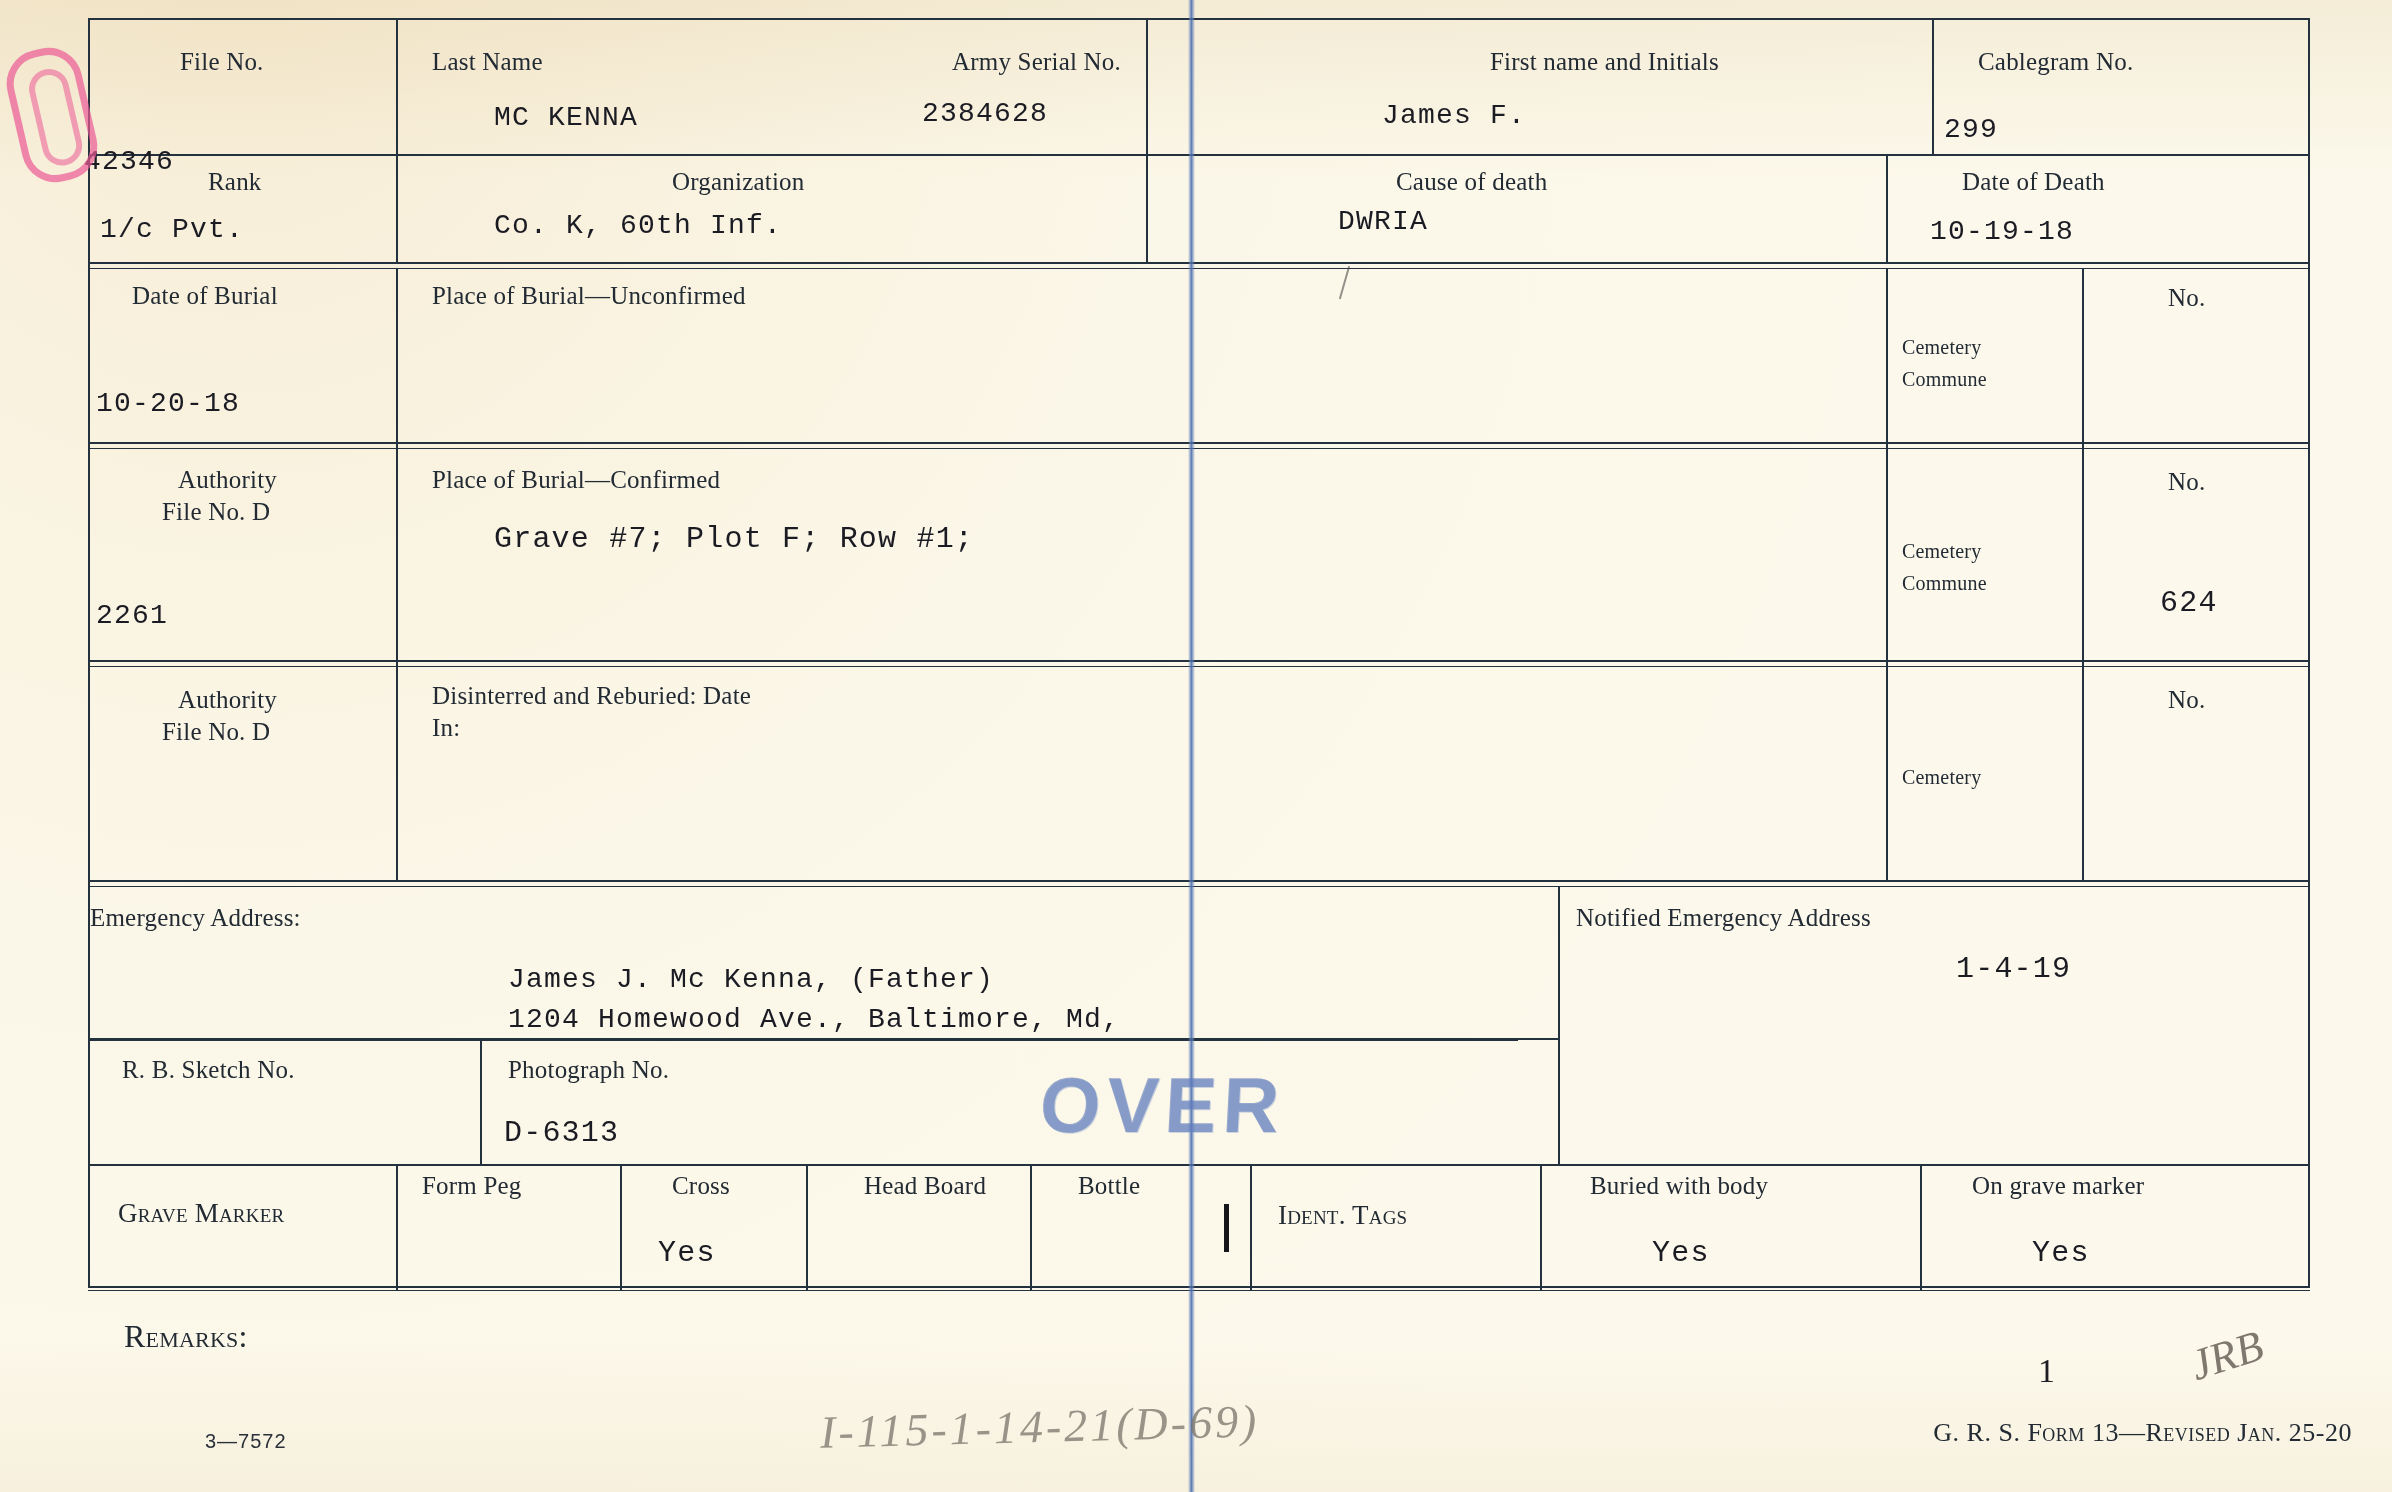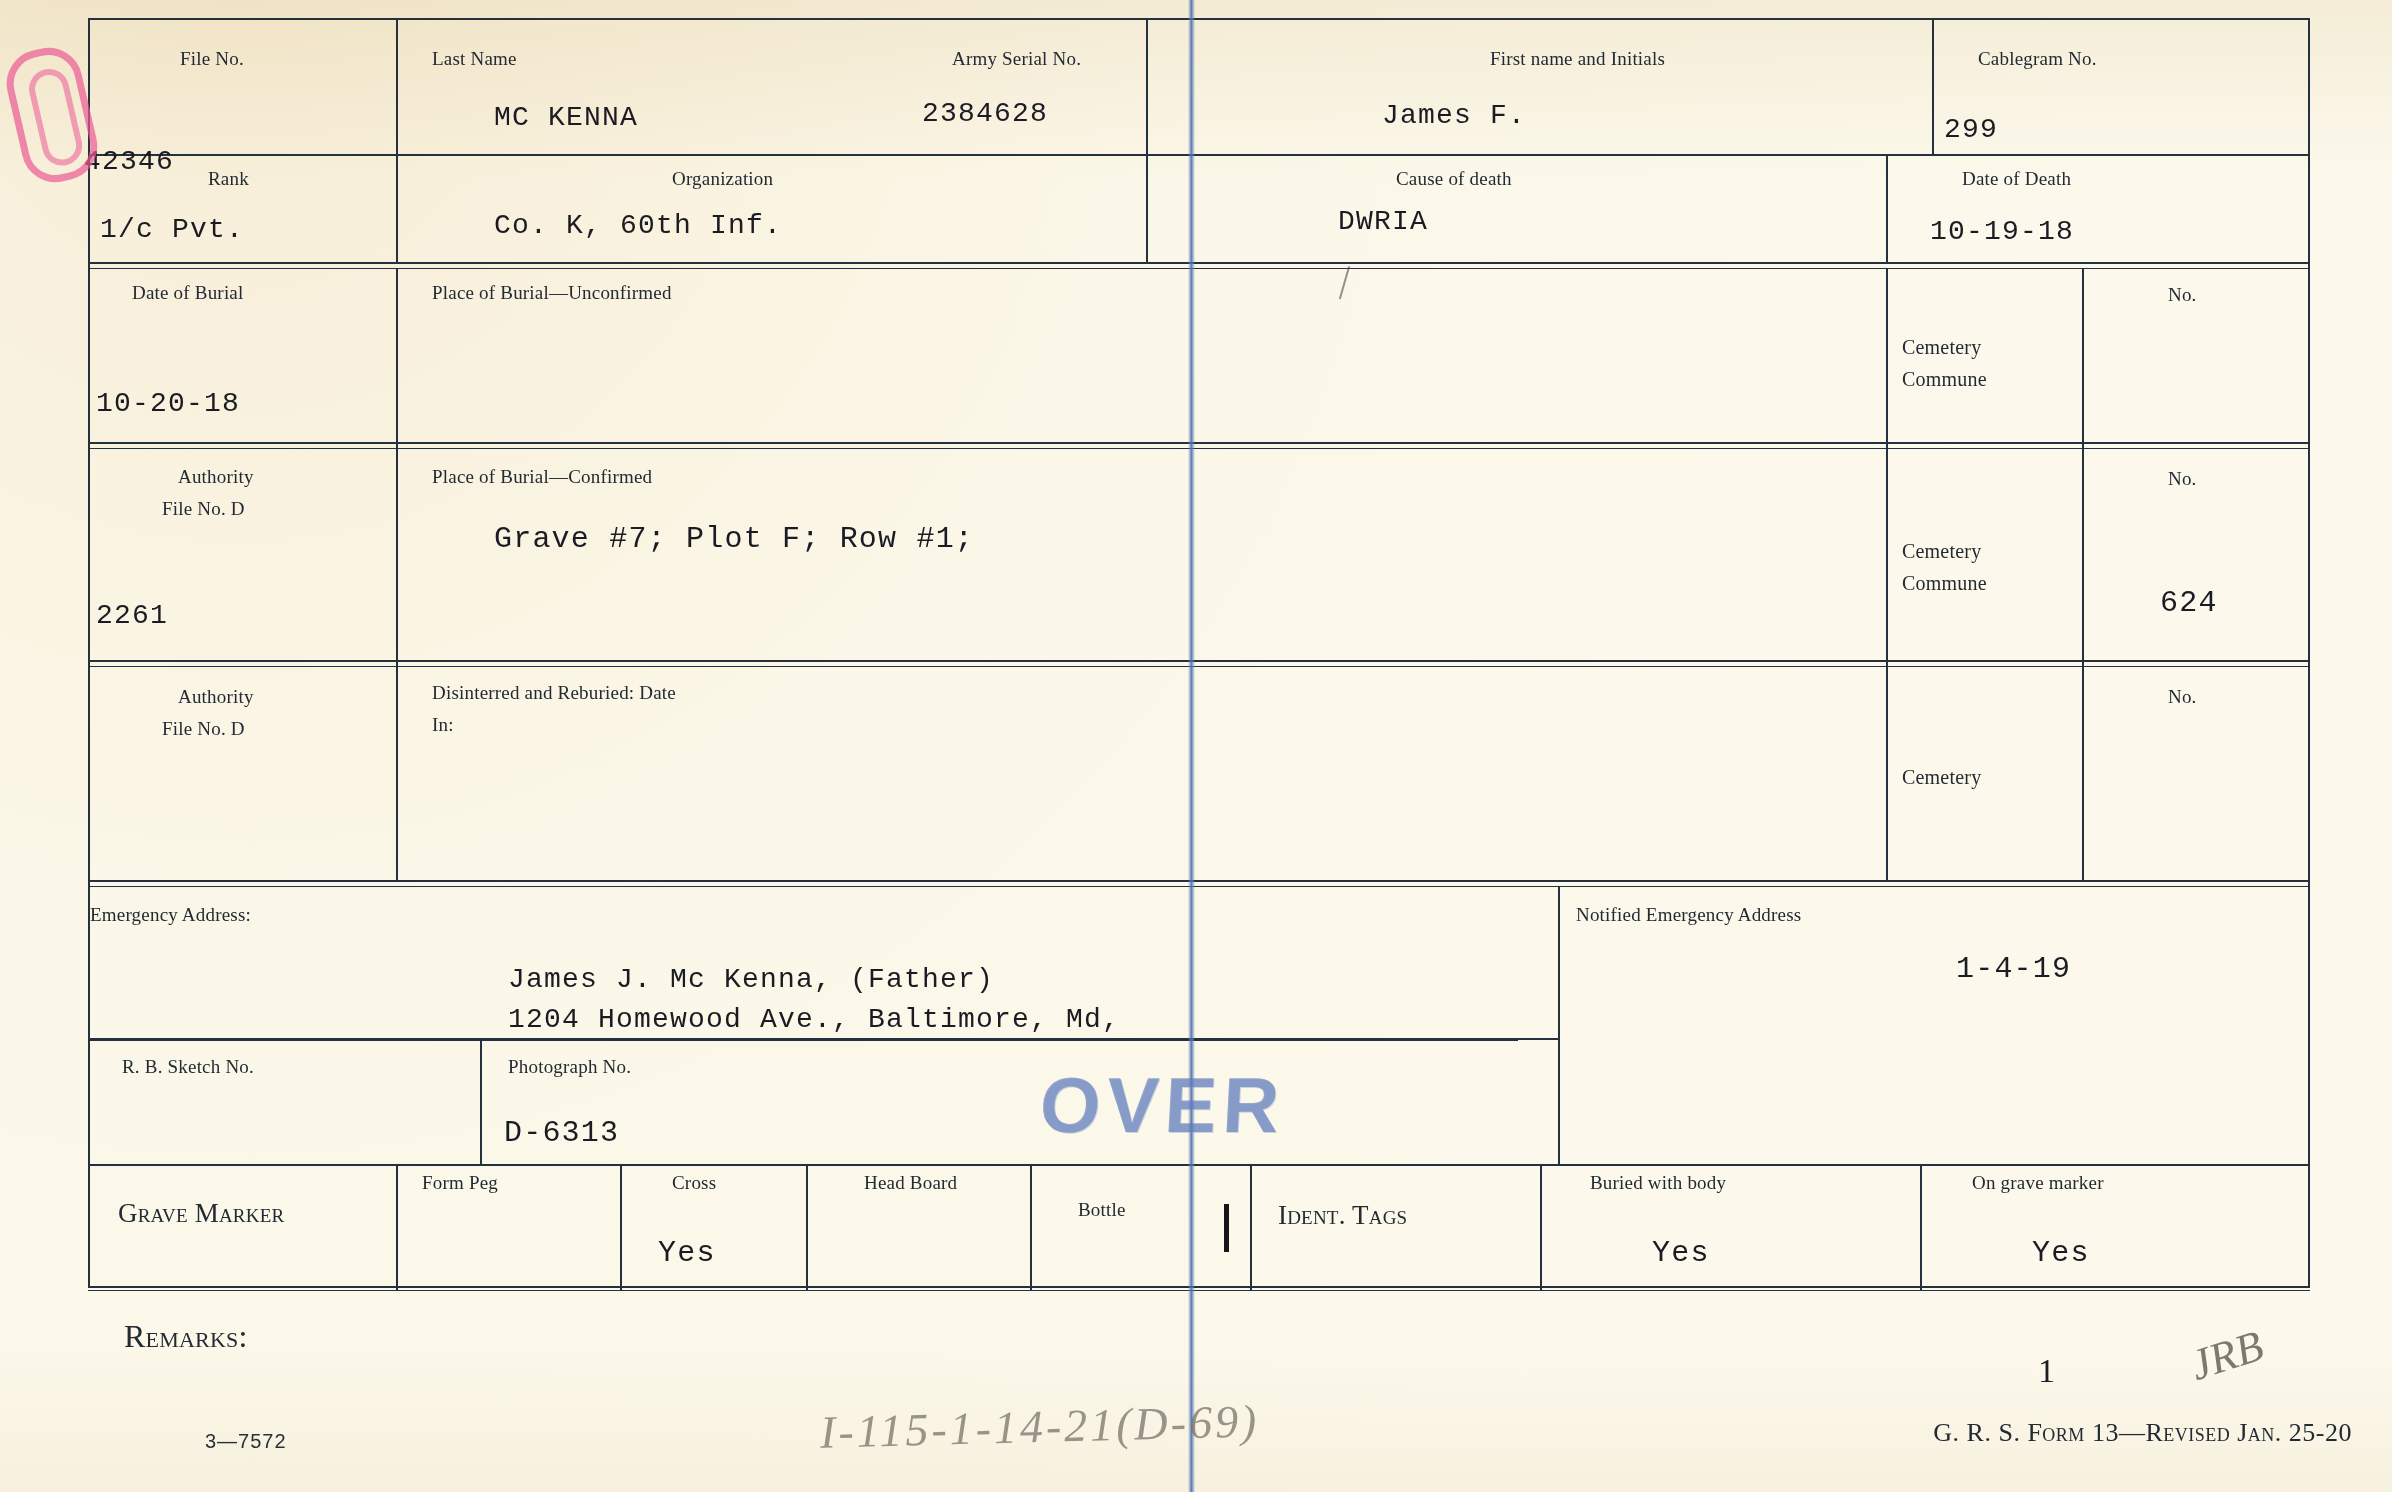--- a/index.html
+++ b/index.html
@@ -26,21 +26,21 @@
   }
   .sheet{position:absolute;inset:0;}
 
   
   .h{position:absolute;background:#24323f;height:2px;}
   .v{position:absolute;background:#24323f;width:2px;}
 
   .lbl{
     position:absolute;
     font-family:"Liberation Serif", serif;
-    font-size:19px;
+    font-size:25px;
     color:#222a33;
     letter-spacing:.2px;
     white-space:nowrap;
   }
   .lbl.sm{font-size:20px;}
   .val{
     position:absolute;
     font-family:"Liberation Mono","DejaVu Sans Mono",monospace;
     font-size:28px;
     color:#1b1b23;
@@ -234,21 +234,21 @@
   <div class="val big" style="left:1956px;top:952px;">1-4-19</div>
 
   <div class="lbl" style="left:122px;top:1056px;">R. B. Sketch No.</div>
   <div class="lbl" style="left:508px;top:1056px;">Photograph No.</div>
   <div class="val big" style="left:504px;top:1116px;">D-6313</div>
 
   <div class="lbl" style="left:118px;top:1198px;font-variant:small-caps;font-size:27px;">Grave Marker</div>
   <div class="lbl" style="left:422px;top:1172px;">Form Peg</div>
   <div class="lbl" style="left:672px;top:1172px;">Cross</div>
   <div class="lbl" style="left:864px;top:1172px;">Head Board</div>
-  <div class="lbl" style="left:1078px;top:1199px;">Bottle</div>
+  <div class="lbl" style="left:1078px;top:1172px;">Bottle</div>
   <div class="lbl" style="left:1278px;top:1200px;font-variant:small-caps;font-size:27px;">Ident. Tags</div>
   <div class="lbl" style="left:1590px;top:1172px;">Buried with body</div>
   <div class="lbl" style="left:1972px;top:1172px;">On grave marker</div>
 
   <div class="val big" style="left:658px;top:1236px;">Yes</div>
   <div class="val big" style="left:1652px;top:1236px;">Yes</div>
   <div class="val big" style="left:2032px;top:1236px;">Yes</div>
 
   <div class="black-tick"></div>
 

